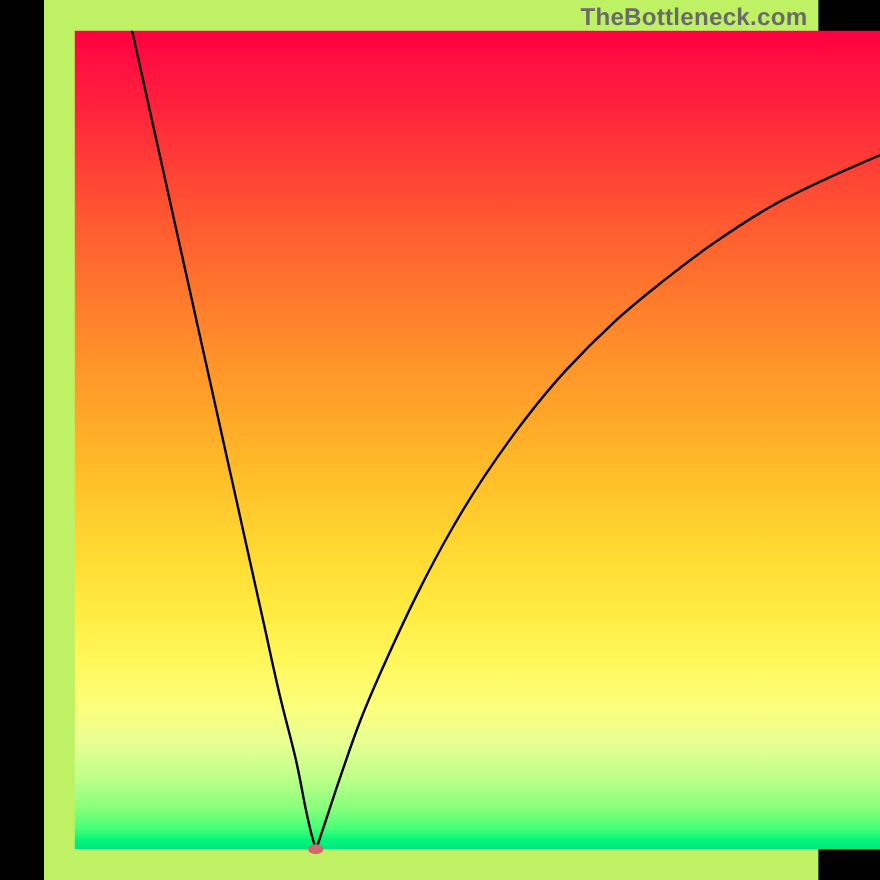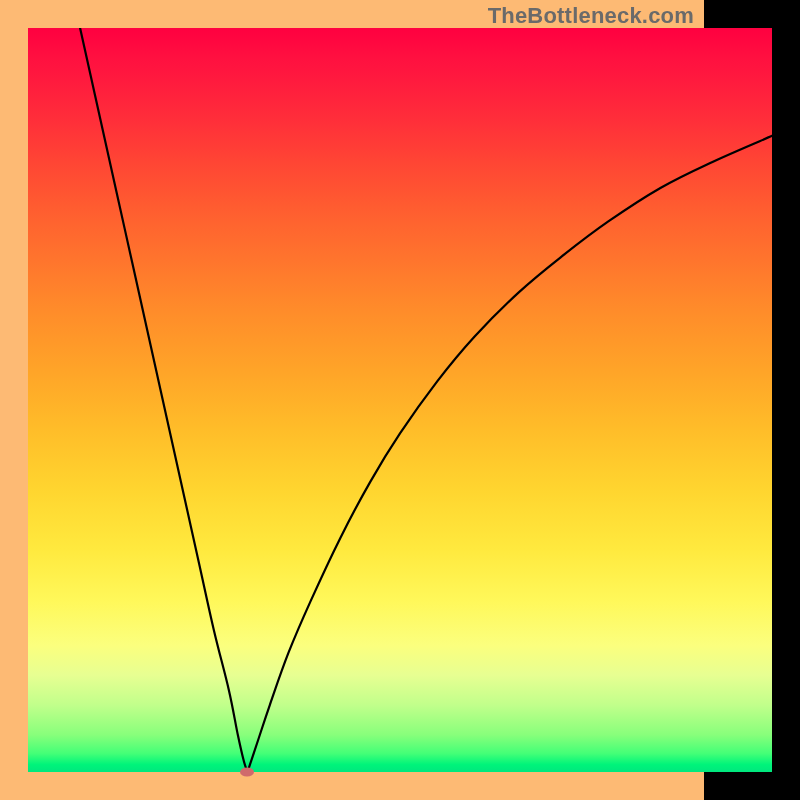--- a/index.html
+++ b/index.html
@@ -8,21 +8,22 @@
     width: 800px;
     height: 800px;
     background: #000;
     overflow: hidden;
     font-family: Arial, Helvetica, sans-serif;
   }
   .frame {
     position: relative;
     width: 704px;
     height: 800px;
-    background: #fdba74;
+    background: #bef264;
+    margin-left: 40px;
   }
   .watermark {
     position: absolute;
     top: 3px;
     right: 10px;
     color: #6a6a6a;
     font-size: 22px;
     font-weight: 600;
     letter-spacing: 0.2px;
     z-index: 10;

